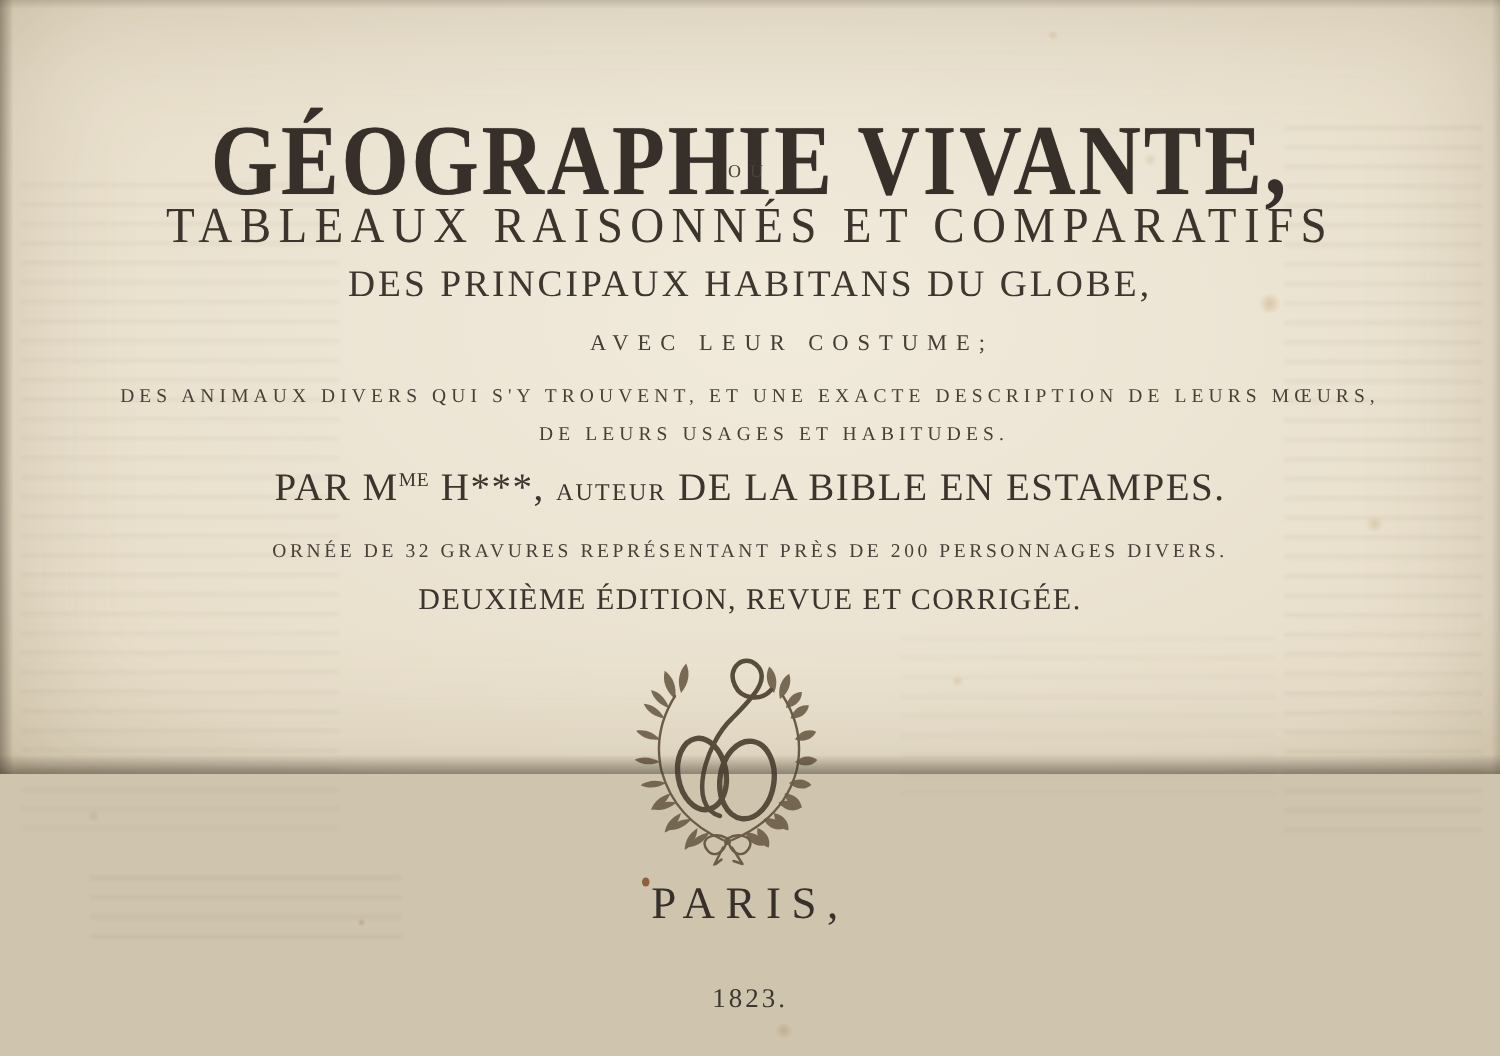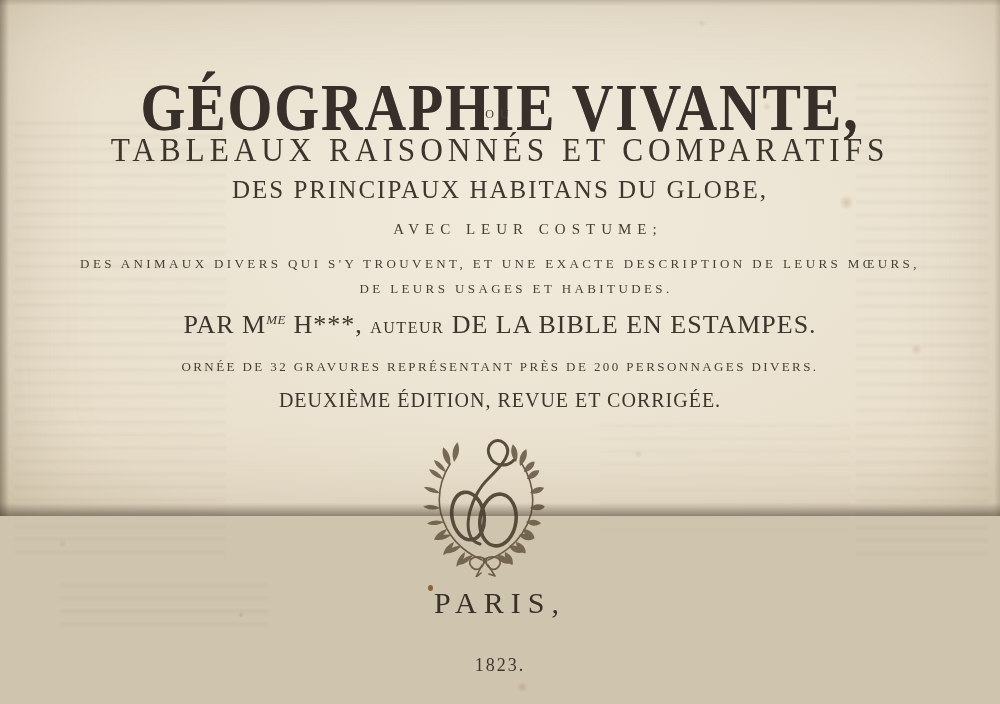--- a/index.html
+++ b/index.html
@@ -20,21 +20,21 @@
     text-shadow:0 0 .5px rgba(55,48,42,.55);
   }
   .ou{top:108px;font-size:12px;letter-spacing:6px;color:#4a4338;}
   .subtitle1{top:133px;font-size:32px;letter-spacing:5px;color:#3c352d;transform:scale(.98,1.05);transform-origin:50% 0;}
   .subtitle2{top:177px;font-size:25px;letter-spacing:2px;color:#3e372f;}
   .subtitle3{top:222px;font-size:15px;letter-spacing:6px;color:#443d33;padding-left:28px;}
   .descline{font-size:13px;letter-spacing:3.4px;color:#473f35;}
   .desc1{top:257px;}
   .desc2{top:282px;padding-left:16px;}
   .byline{top:312px;font-size:26px;letter-spacing:1px;color:#3c352d;}
-  .byline .sup{font-size:13px;vertical-align:9px;letter-spacing:.5px;font-style:italic;}
+  .byline .sup{font-size:13px;vertical-align:9px;letter-spacing:.5px;}
   .byline .smallcaps{font-size:16px;letter-spacing:1.5px;}
   .engravings{top:360px;font-size:13px;letter-spacing:2.4px;color:#473f35;}
   .edition{top:390px;font-size:20px;letter-spacing:1px;color:#3c352d;}
   .vignette{position:absolute;left:410px;top:432px;width:150px;height:145px;}
   .city{top:588px;font-size:30px;letter-spacing:7px;color:#38312a;}
   .publisher{top:627px;font-size:24px;letter-spacing:.5px;color:#3a332b;}
   .publisher .sup{font-size:12px;vertical-align:8px;}
   .year{top:656px;font-size:18px;letter-spacing:2px;color:#3e372f;}
 
   

